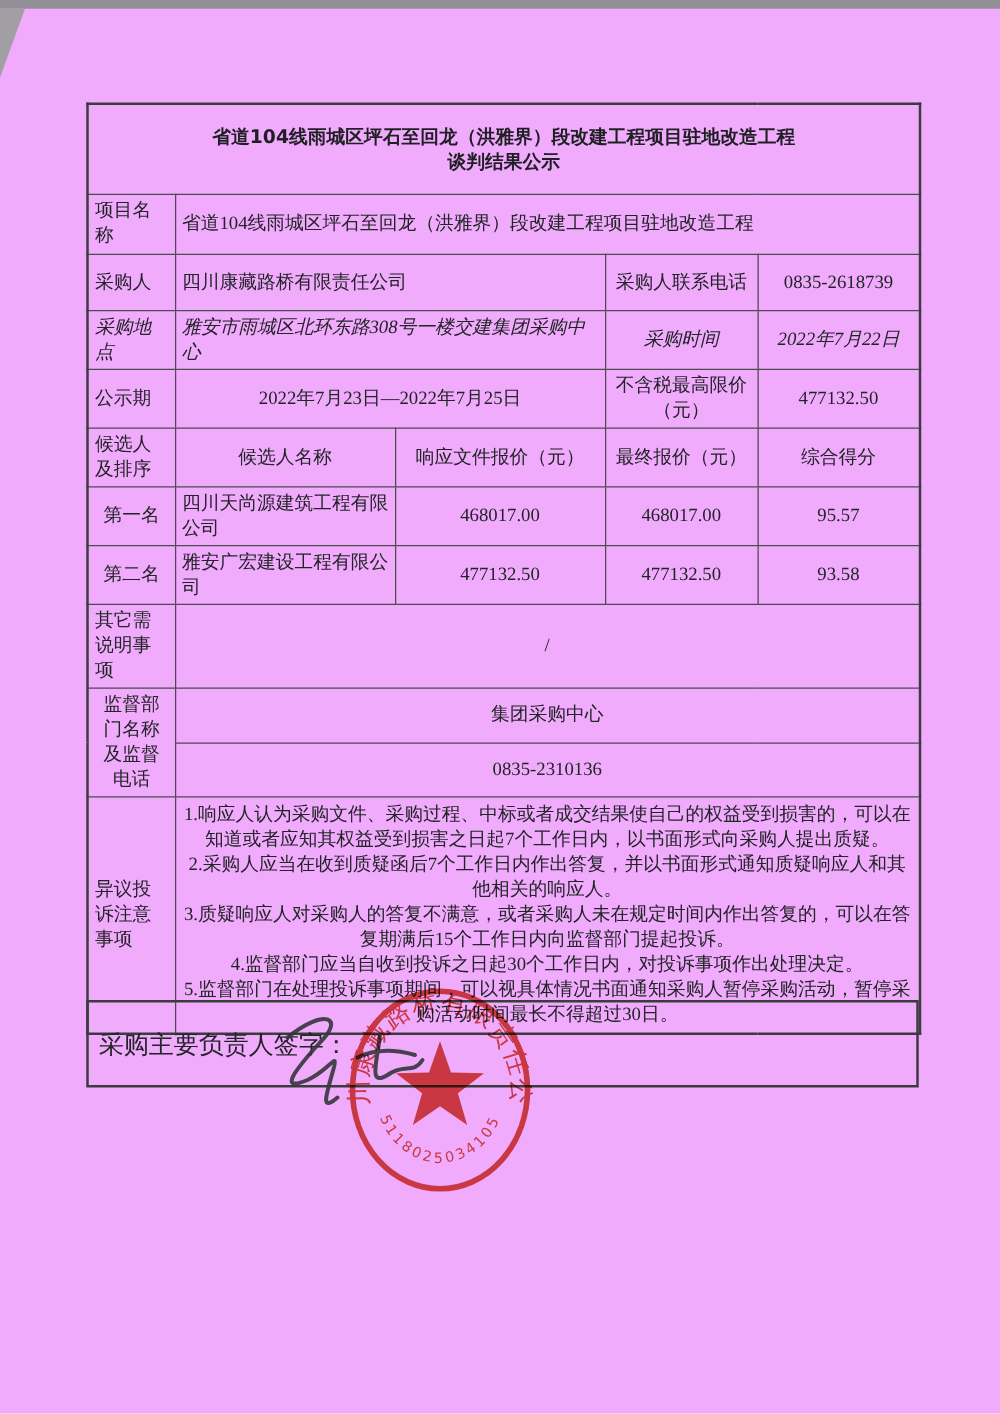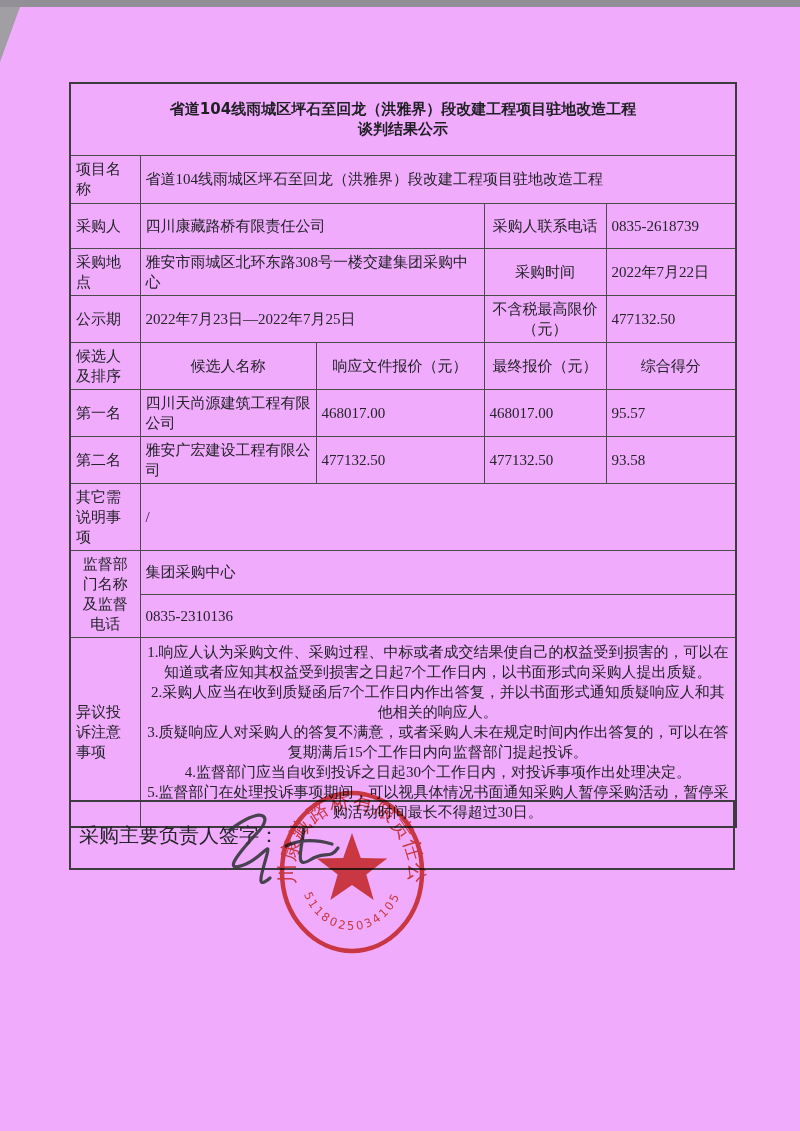--- a/index.html
+++ b/index.html
@@ -24,34 +24,34 @@
     border:1.5px solid #4b4b4e;
     padding:3px 5px;
     font-size:15px; line-height:20px;
     vertical-align:middle;
     overflow:hidden;
     word-break:break-all;
   }
   .doc-table { border:2px solid #3c3c3f; }
 
   tr.r-title { height:72px; } tr.r1 { height:48px; } tr.r2 { height:45px; }
-  tr.r3 { height:46px; } tr.r4 { height:44px; } tr.r5 { height:45px; }
+  tr.r3 { height:46px;font-style:italic; } tr.r4 { height:44px; } tr.r5 { height:45px; }
   tr.r6 { height:47px;padding-left:24px; } tr.r7 { height:45px;font-family:Liberation Serif, serif; } tr.r8 { height:41px; }
   tr.r9a { height:43px; } tr.r9b { height:42px;padding-left:18px; } tr.r10 { height:190px; }
 
   .title-cell {
     text-align:center; font-weight:bold; font-size:20px; line-height:31px;
     font-family:"DejaVu Sans","Liberation Sans",sans-serif;
     color:#1f1f24;
   }
   .title-cell div { white-space:nowrap; }
   .lbl   { text-align:left; }
   .lbl-c { text-align:center;margin-left:33px; }
   .val-l { text-align:left; padding-left:7px; }
-  .val-c { }
+  .val-c { text-align:center; }
   .complaint-cell { padding:8px 7px 6px 8px; line-height:21px; vertical-align:middle; }
   .complaint-cell div { text-align:center; }
 
   
   .sign-box {
     position:absolute; left:69px; top:800px; width:666px; height:70px;
     border:2px solid #3c3c3f; box-sizing:border-box;
     display:flex; align-items:center;
     font-size:20px; padding-left:8px;
   }

